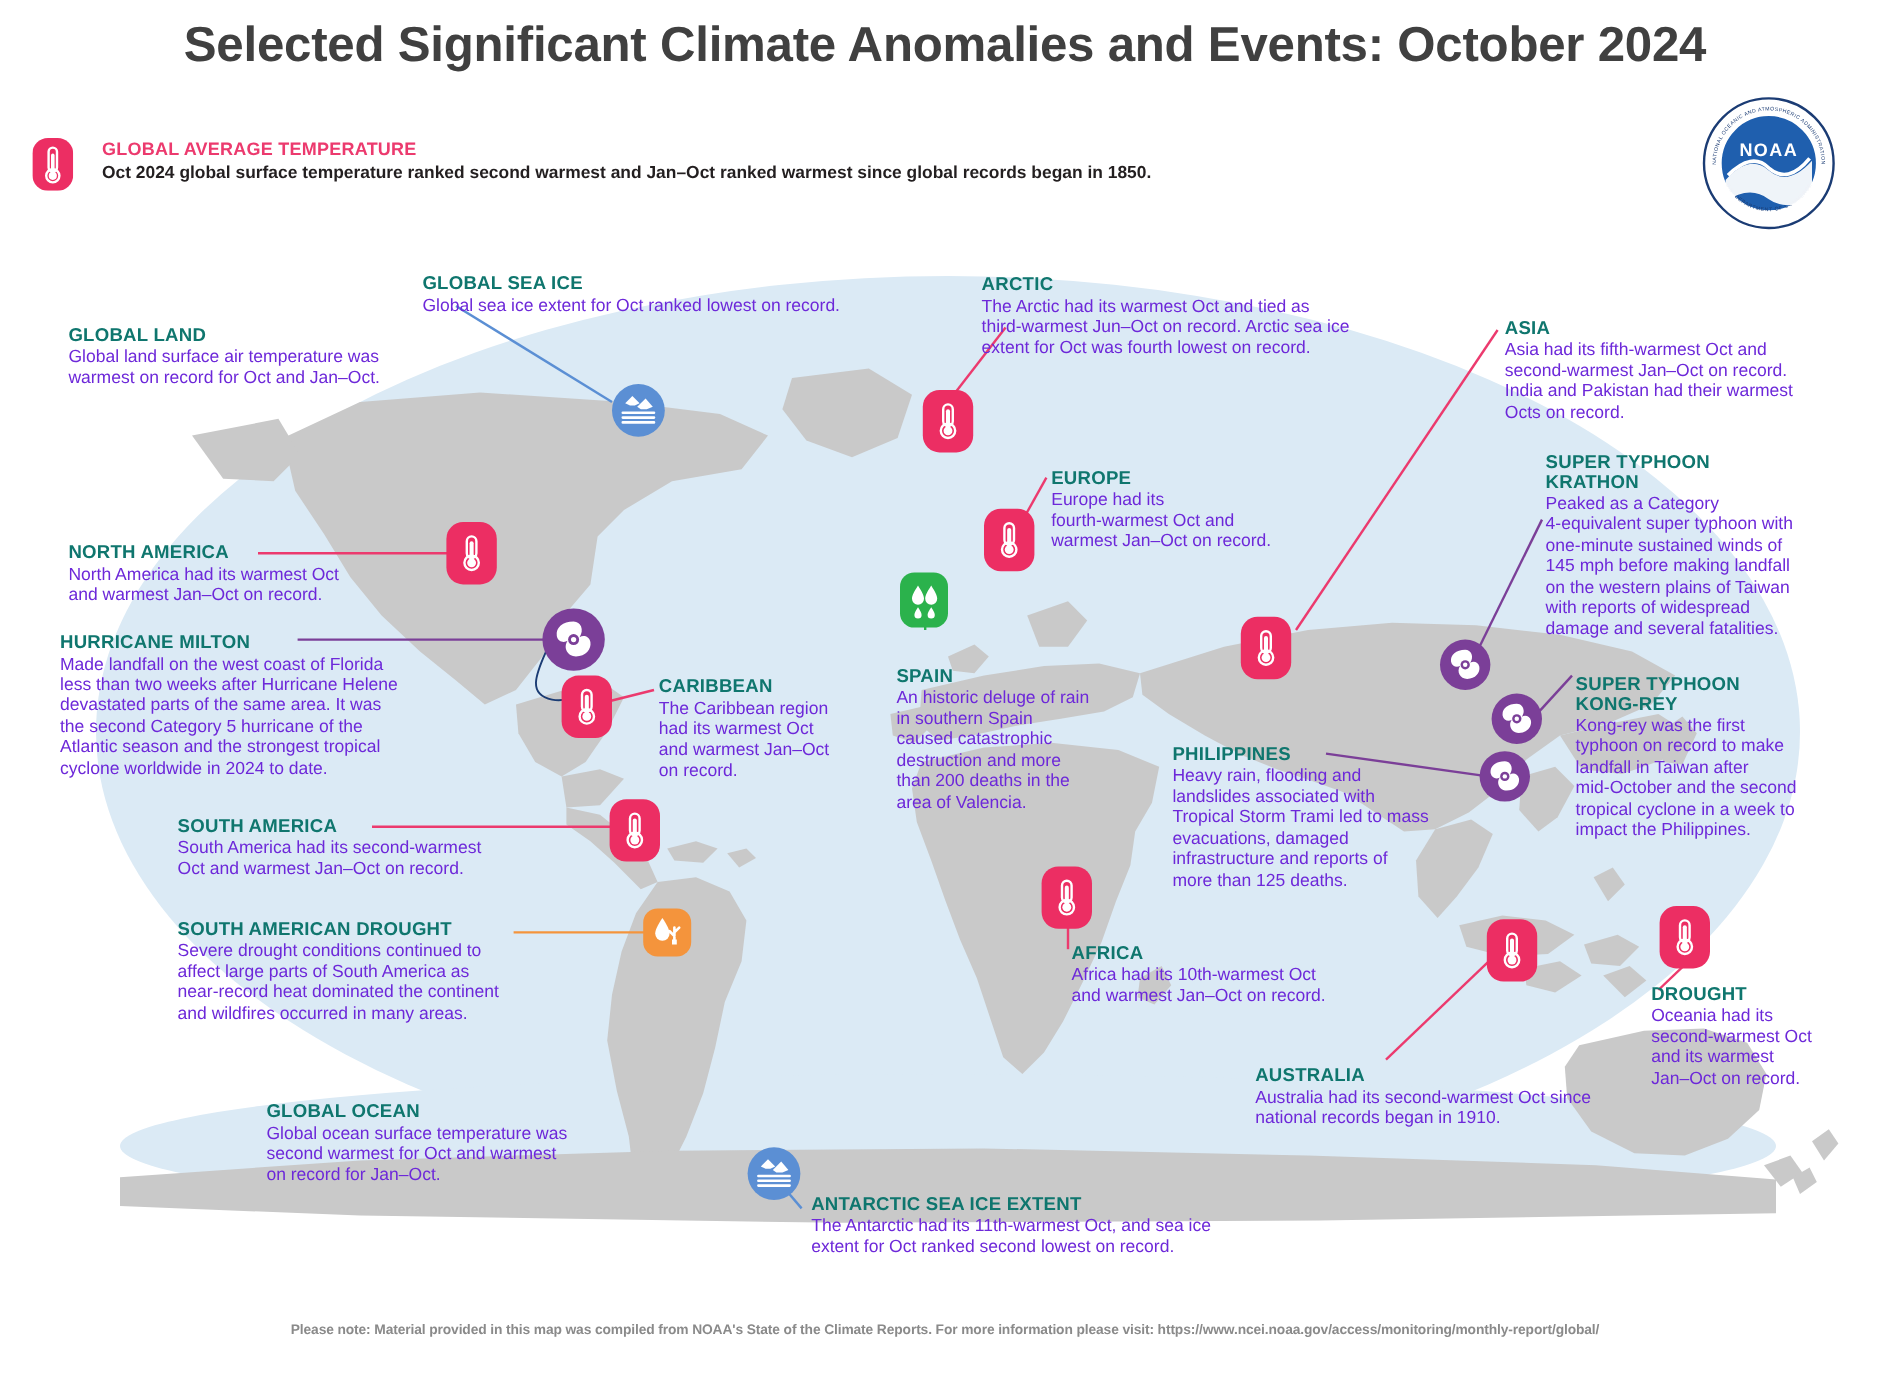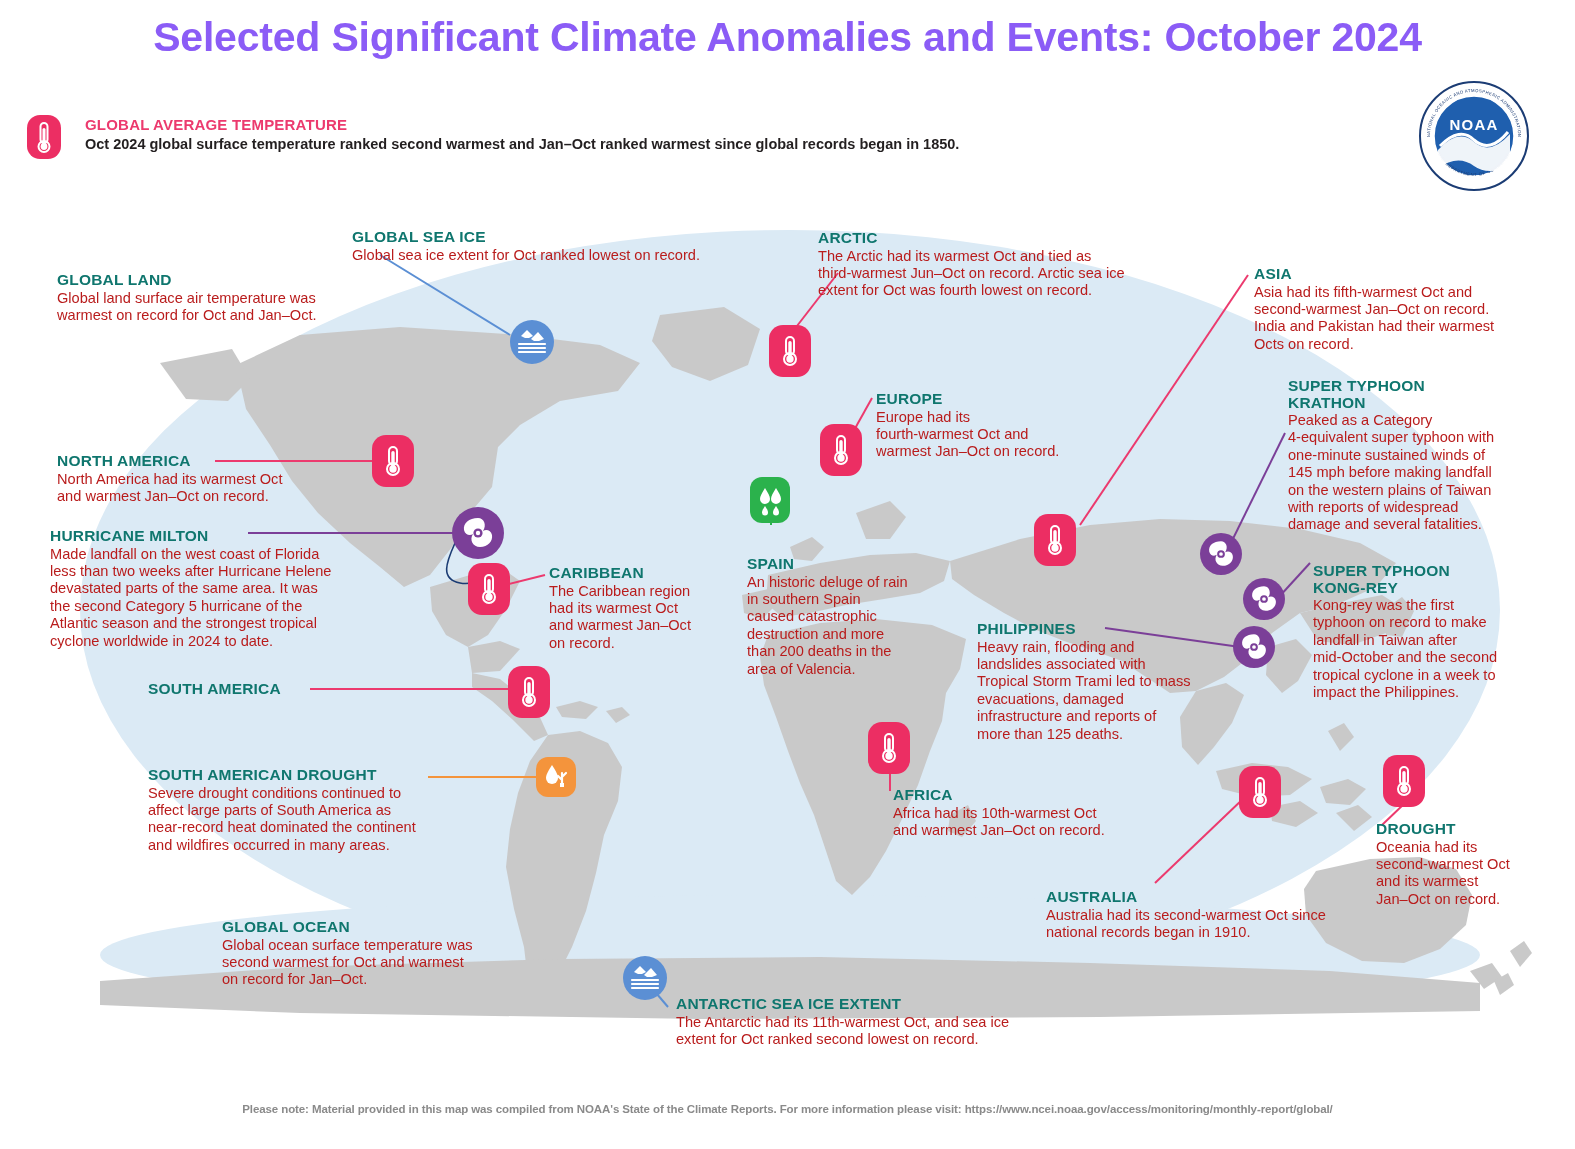--- a/index.html
+++ b/index.html
@@ -7,21 +7,21 @@
     width:1575px;height:1149px;position:relative;overflow:hidden;
     background:#ffffff;
     font-family:"Liberation Sans", sans-serif;
     -webkit-font-smoothing:antialiased;
   }
   .page{position:absolute;inset:0;}
 
   
   .title{
     position:absolute;left:0;top:14px;width:1575px;text-align:center;
-    font-size:41px;font-weight:700;color:#8b5cf6;letter-spacing:-0.2px;
+    font-size:41px;font-weight:700;color:#404040;letter-spacing:-0.2px;
     font-family:"Liberation Sans", sans-serif;
   }
 
   
   .banner{position:absolute;left:27px;top:115px;display:flex;align-items:flex-start;gap:10px;}
   .banner-text{padding-top:1px;margin-left:14px;}
   .banner-head{font-size:15px;font-weight:700;color:#ec3a6e;letter-spacing:.2px;line-height:17px;}
   .banner-sub{font-size:14.5px;font-weight:700;color:#231f20;line-height:18px;margin-top:2px;}
 
   
@@ -31,21 +31,21 @@
   .mapwrap{position:absolute;left:0;top:195px;width:1575px;height:870px;}
   .map-svg{position:absolute;left:0;top:0;}
 
   
   .callout{position:absolute;}
   .callout .hd{
     font-size:15.5px;font-weight:700;color:#0f766e;letter-spacing:.2px;line-height:17.5px;
     white-space:pre-line;
   }
   .callout .bd{
-    font-size:14.6px;font-weight:400;color:#b91c1c;line-height:17.4px;margin-top:1px;
+    font-size:14.6px;font-weight:400;color:#6d28d9;line-height:17.4px;margin-top:1px;
     white-space:pre-line;
   }
   .callout.tight .hd{line-height:16.5px;}
 
   
   .marker{position:absolute;border-radius:13px;display:flex;align-items:center;justify-content:center;}
   .m-temp{width:42px;height:52px;background:#ec2e63;border-radius:14px;}
   .m-ice{width:44px;height:44px;background:#5b8fd4;border-radius:50%;}
   .m-cyc{width:52px;height:52px;background:#7b3f98;border-radius:50%;}
   .m-cyc.sm{width:42px;height:42px;}
@@ -430,20 +430,22 @@
     <div class="bd">Kong-rey was the first
 typhoon on record to make
 landfall in Taiwan after
 mid-October and the second
 tropical cyclone in a week to
 impact the Philippines.</div>
   </div>
 
   <div class="callout" style="left:148px;top:680px;width:320px;">
     <div class="hd">SOUTH AMERICA</div>
+    <div class="bd">South America had its second-warmest
+Oct and warmest Jan–Oct on record.</div>
   </div>
 
   <div class="callout" style="left:148px;top:766px;width:330px;">
     <div class="hd">SOUTH AMERICAN DROUGHT</div>
     <div class="bd">Severe drought conditions continued to
 affect large parts of South America as
 near-record heat dominated the continent
 and wildfires occurred in many areas.</div>
   </div>
 

